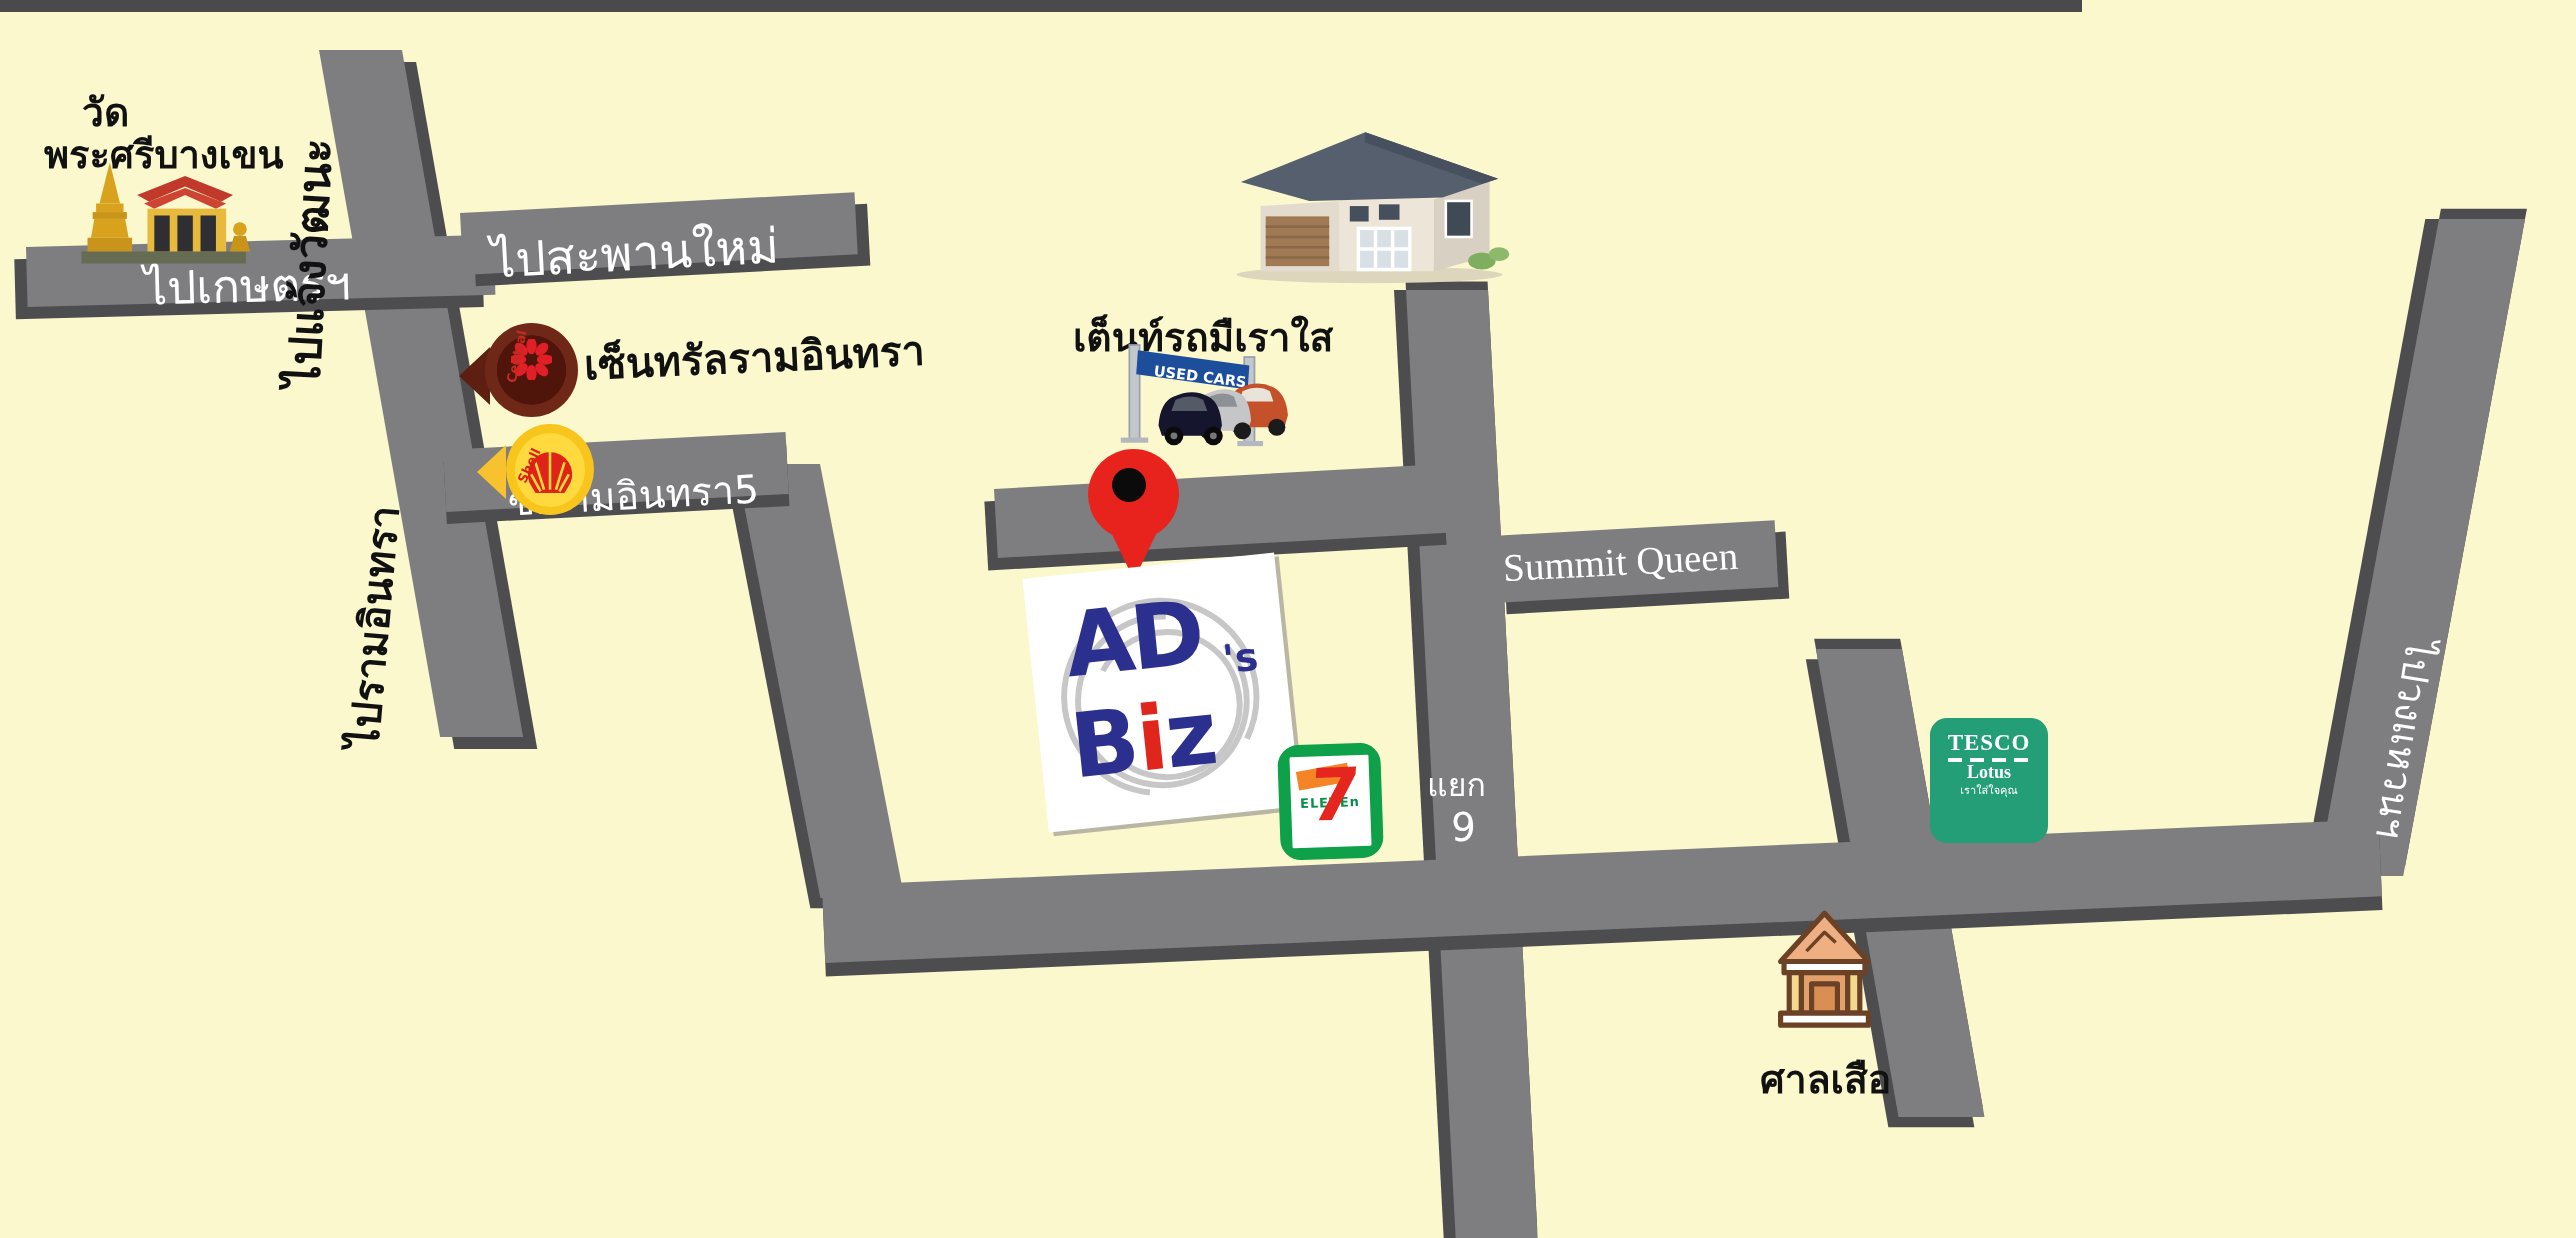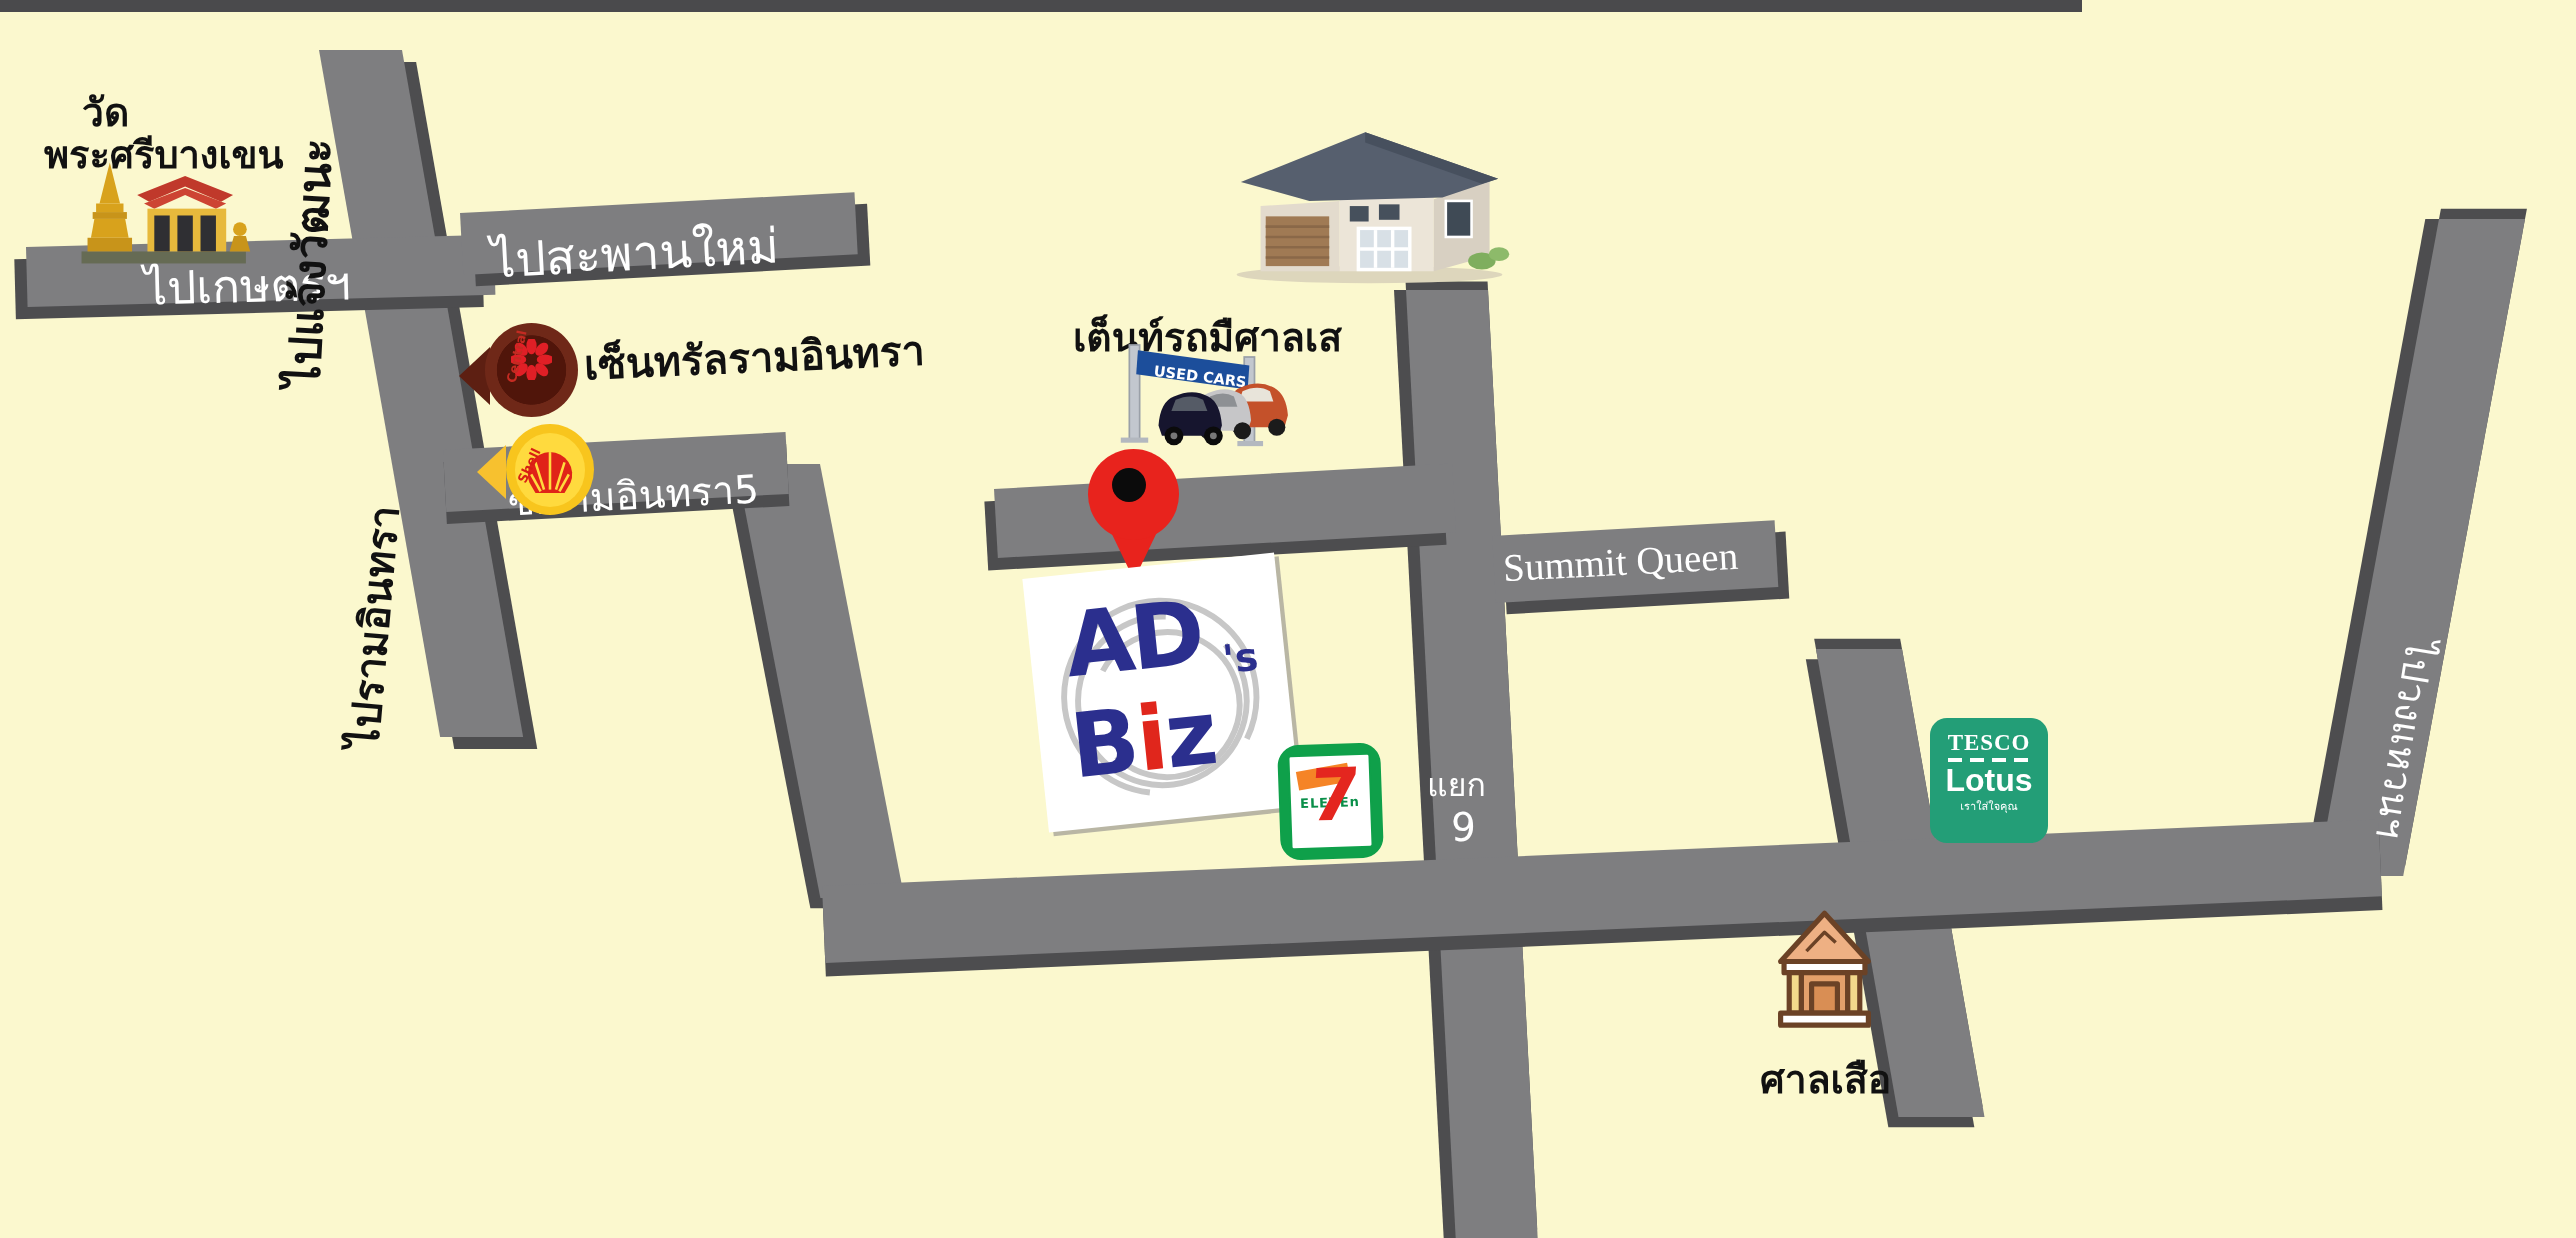--- a/index.html
+++ b/index.html
@@ -79,21 +79,21 @@
 
   .seven{left:1279px;top:744px;width:103px;height:115px;background:#0FA04A;border-radius:20.6px;transform:rotate(-2deg);}
   .seven-inner{position:absolute;left:10.3px;top:10.3px;right:10.3px;bottom:10.3px;background:#fff;border:2.6px solid #0FA04A;border-radius:3.4px;}
   .seven-bar{position:absolute;left:6.9px;top:10.3px;width:52px;height:19px;background:#F58426;transform:rotate(-8deg);}
   .seven-7{position:absolute;left:19px;top:-3.4px;font-size:72px;font-weight:bold;color:#E4261F;transform:skewX(-6deg);}
   .seven-eleven-txt{position:absolute;left:1.7px;top:39px;width:74px;text-align:center;font-size:13px;font-weight:bold;color:#0A8F49;letter-spacing:0.9px;}
 
   .tesco{left:1930px;top:718px;width:118px;height:125px;background:#239E77;border-radius:17px;color:#fff;text-align:center;}
   .tesco-t1{margin-top:12px;font-size:23px;font-weight:bold;font-family:"Liberation Serif",serif;letter-spacing:0.9px;}
   .tesco-dash{margin:1.7px auto;width:82px;height:4.3px;background:repeating-linear-gradient(90deg,#fff 0 13.7px,transparent 13.7px 22px);}
-  .tesco-t2{font-size:32px;font-weight:bold;font-family:Liberation Sans, sans-serif;margin-top:-1.7px;}
+  .tesco-t2{font-size:18px;font-weight:bold;font-family:Liberation Serif, serif;margin-top:-1.7px;}
   .tesco-t3{font-size:11px;margin-top:-1.7px;}
 </style>
 </head>
 <body>
 
 <div class="map">
 
   <div class="top-strip"></div>
   <div class="road v-chaeng"></div>
   <div class="road v-yaek9"></div>
@@ -114,21 +114,21 @@
   <div class="wlbl lbl-yaek">แยก</div>
   <div class="wlbl lbl-9">9</div>
   <div class="wlbl lbl-ring">ไปวงแหวนฯ</div>
 
   <div class="lbl lbl-chaeng">ไปแจ้งวัฒนะ</div>
   <div class="lbl lbl-ramindra">ไปรามอินทรา</div>
 
   <div class="lbl lbl-temple1">วัด</div>
   <div class="lbl lbl-temple2">พระศรีบางเขน</div>
   <div class="lbl lbl-central">เซ็นทรัลรามอินทรา</div>
-  <div class="lbl lbl-tent">เต็นท์รถมืศาลเส</div>
+  <div class="lbl lbl-tent">เต็นท์รถมืเราใส</div>
   <div class="lbl lbl-shrine">ศาลเสือ</div>
 
   <svg class="icon temple-icon" width="176" height="107" viewBox="0 0 205 125">
     <rect x="5" y="108" width="192" height="14" fill="#666B54"></rect>
     <polygon points="38,4 50,52 26,52" fill="#D8A21C"></polygon>
     <rect x="22" y="52" width="32" height="10" fill="#D8A21C"></rect>
     <rect x="18" y="62" width="40" height="8" fill="#C8941A"></rect>
     <polygon points="20,70 56,70 60,92 16,92" fill="#D8A21C"></polygon>
     <rect x="12" y="92" width="52" height="16" fill="#C8941A"></rect>
     <polygon points="70,42 126,20 182,42 168,50 126,32 84,50" fill="#C0392B"></polygon>

